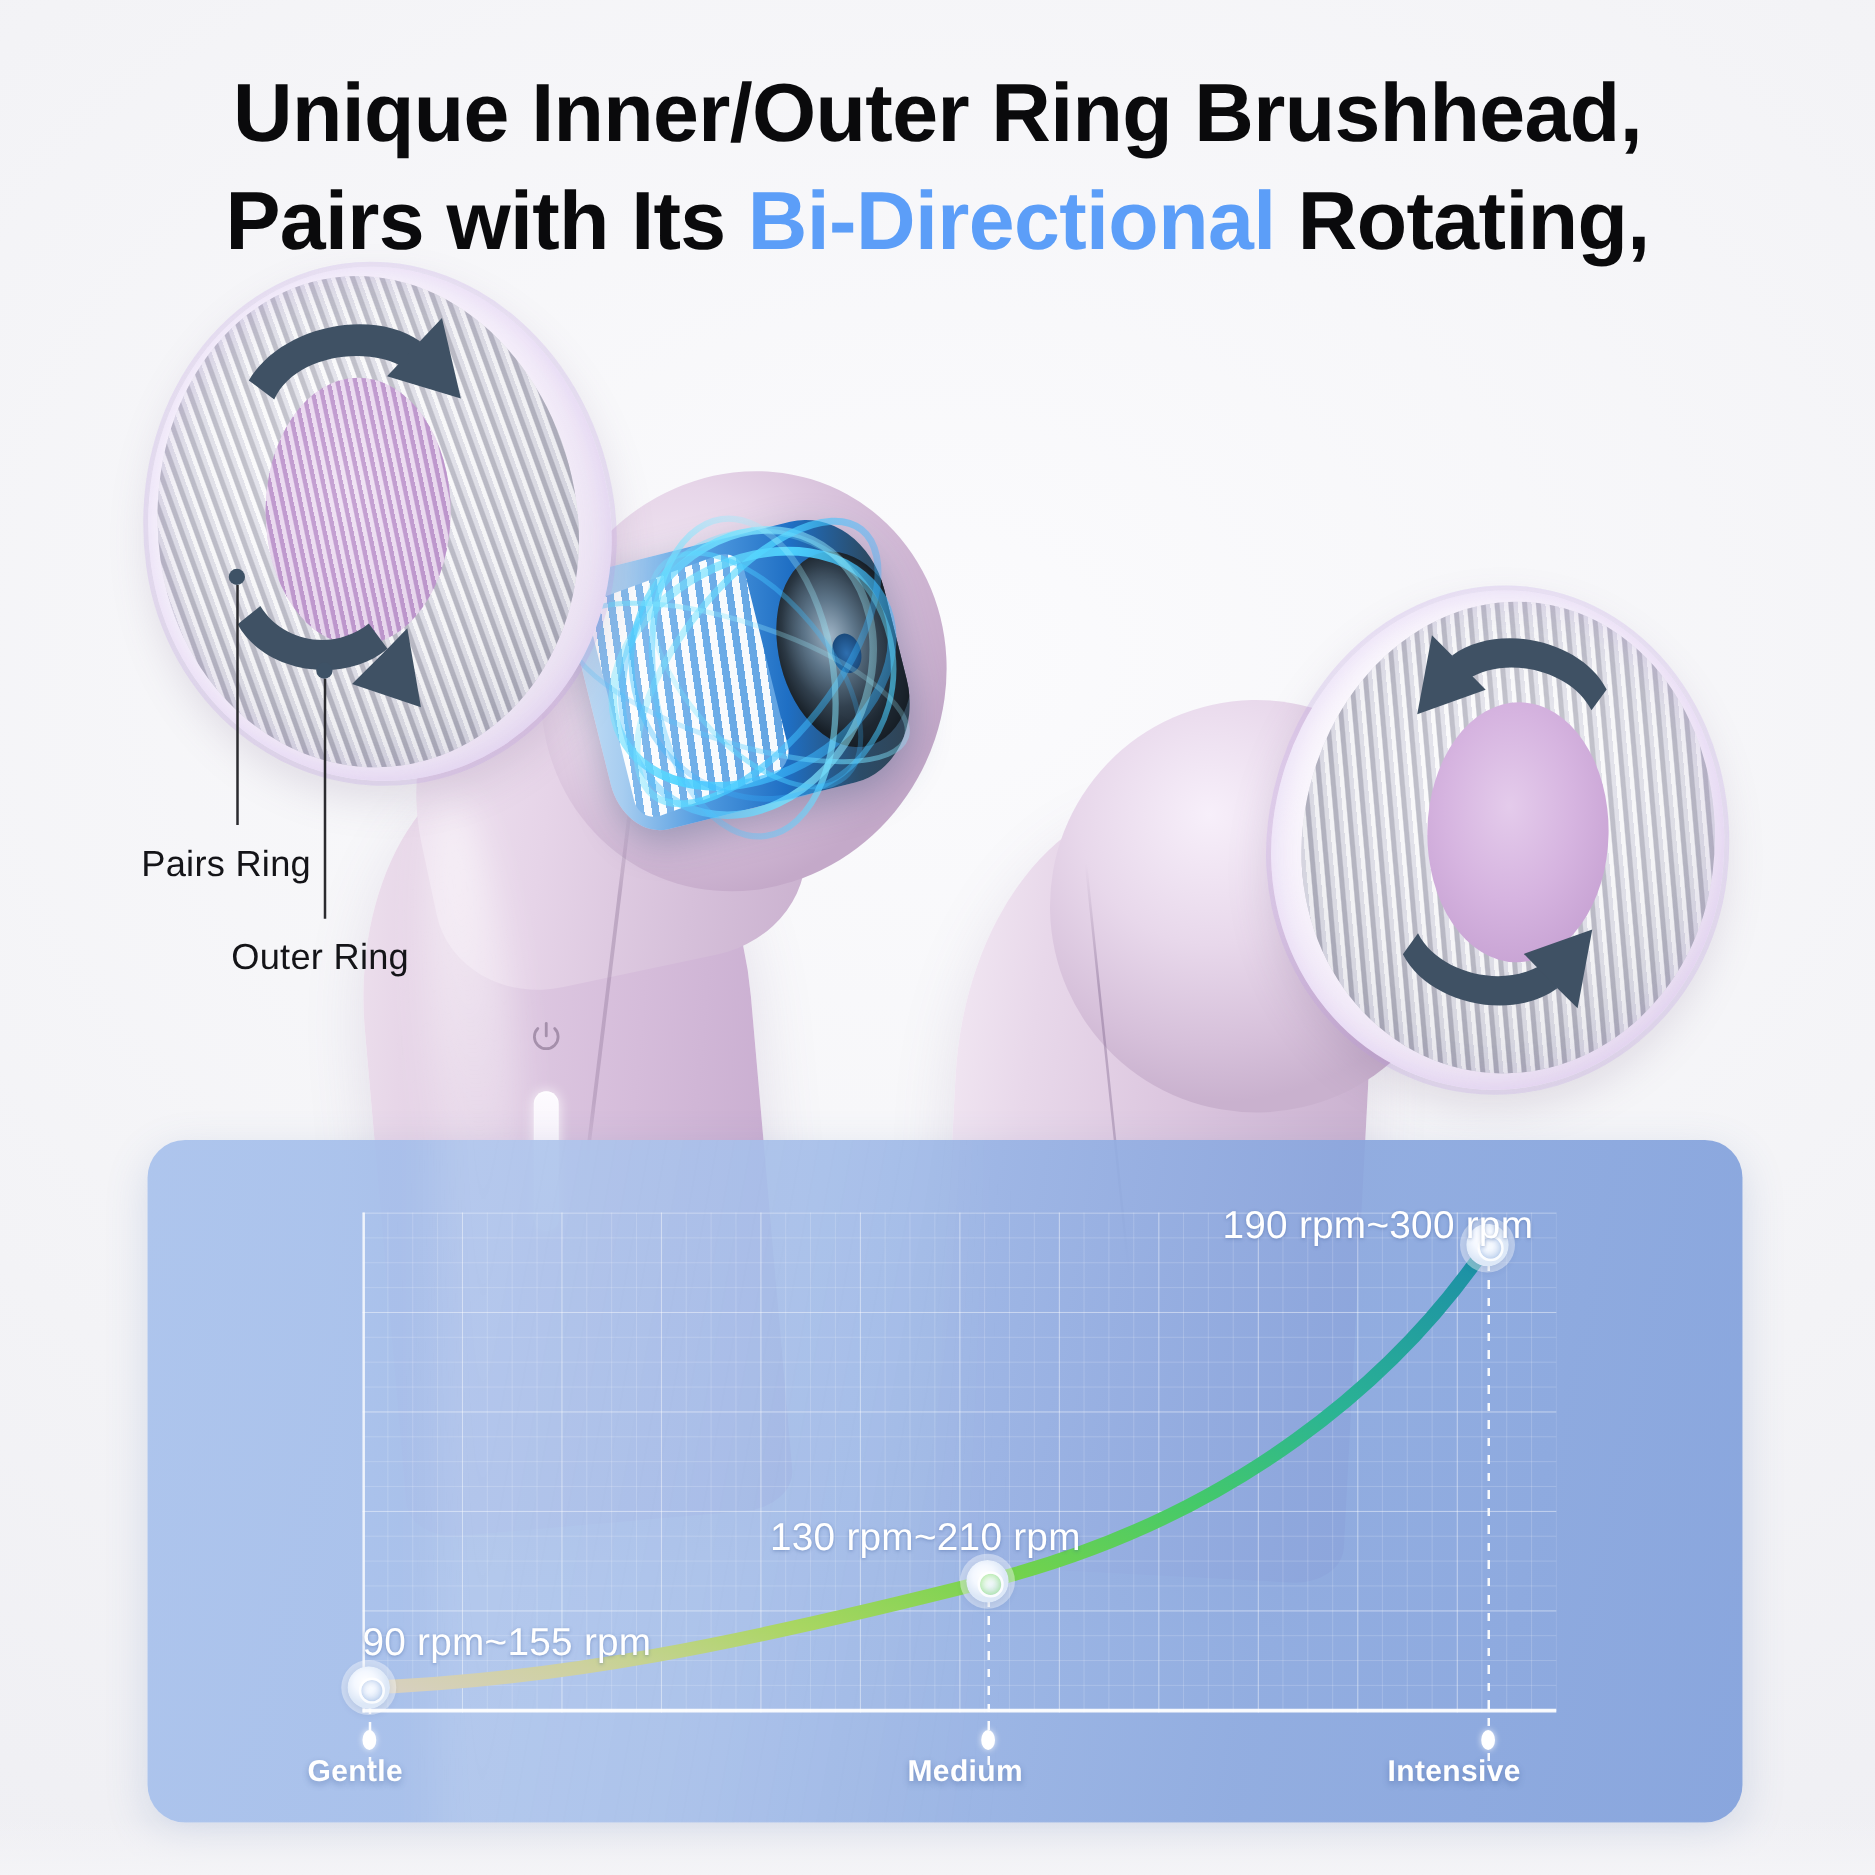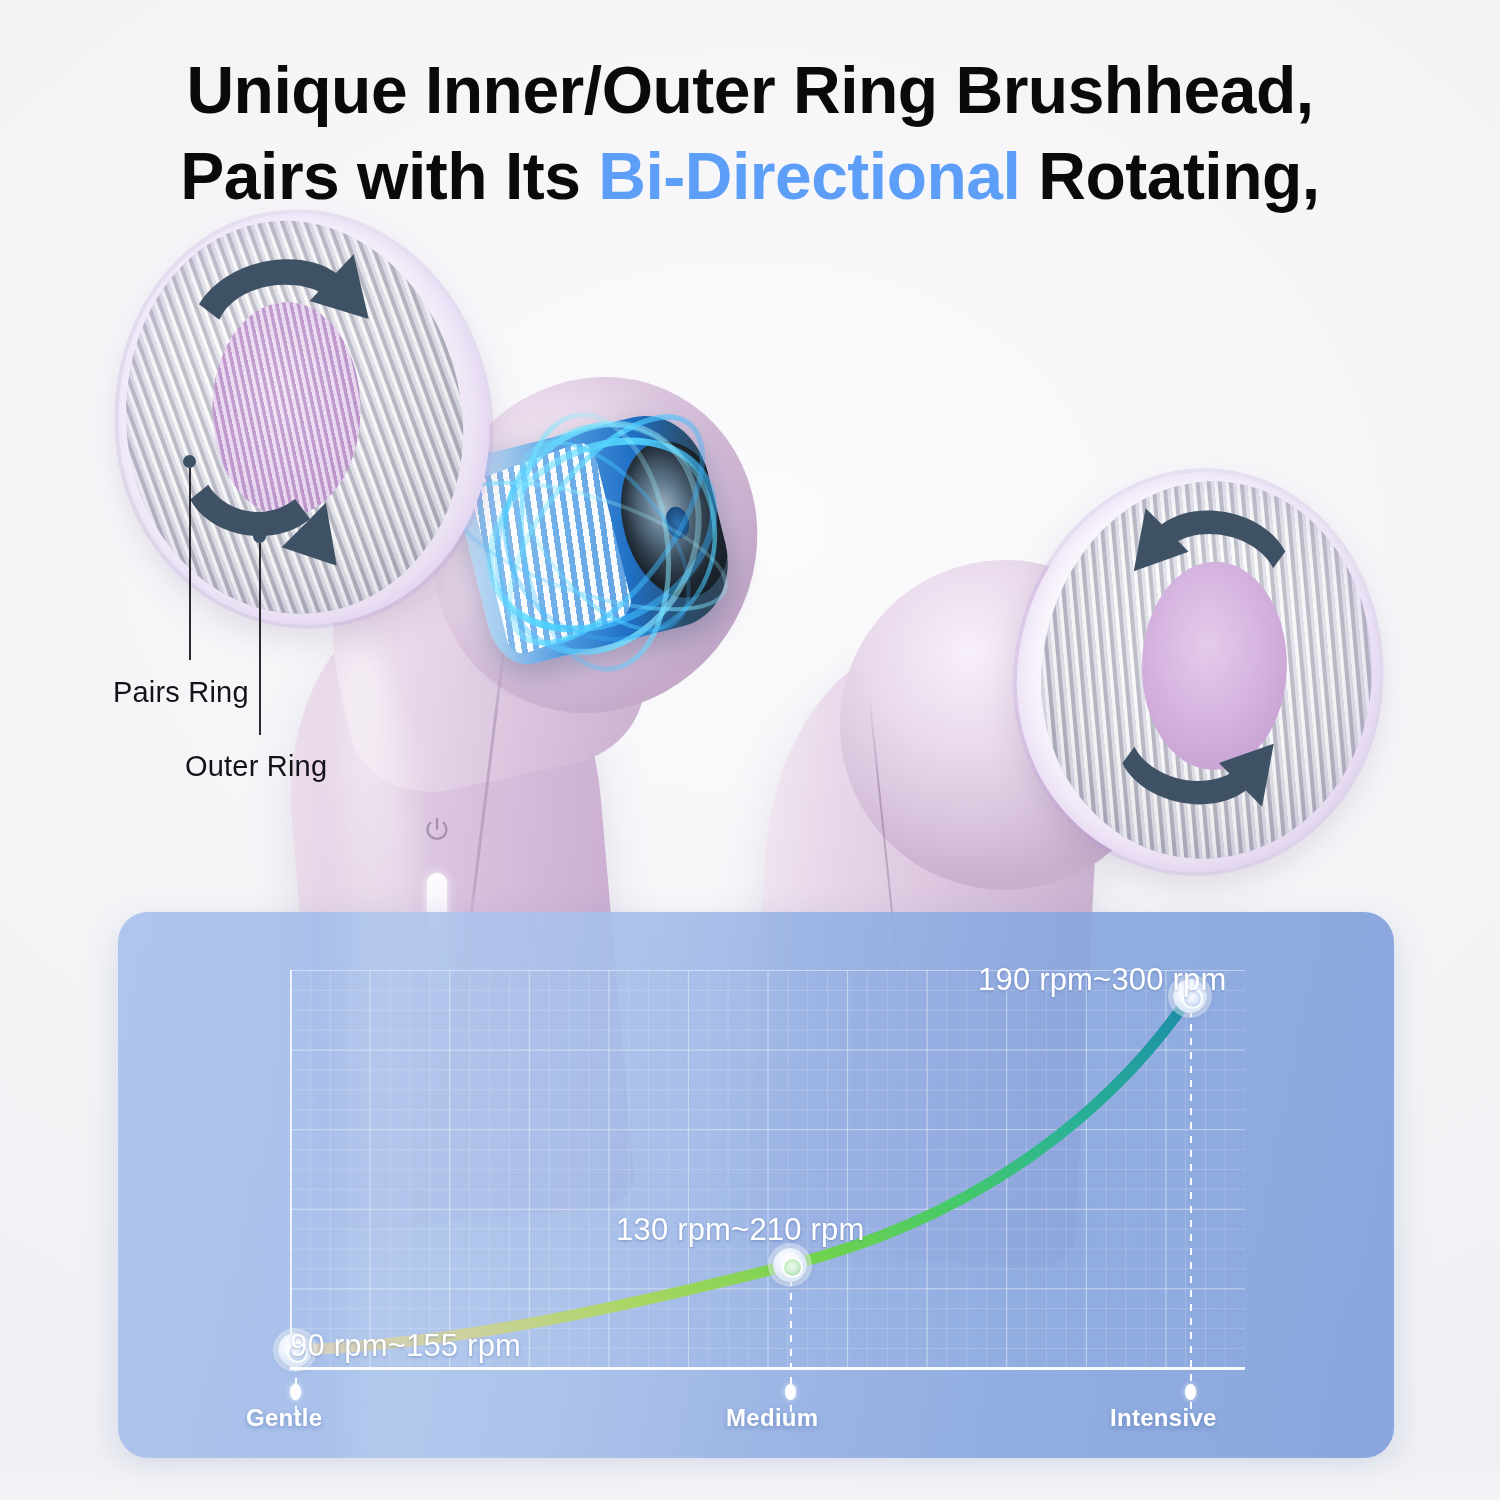--- a/index.html
+++ b/index.html
@@ -424,21 +424,21 @@
     </svg>
 
     <div class="dropline" style="left:177px;top:438px;height:66px;"></div>
     <div class="dropline" style="left:672px;top:353px;height:151px;"></div>
     <div class="dropline" style="left:1072px;top:84px;height:420px;"></div>
 
     <div class="marker" style="left:160px;top:421px;"></div>
     <div class="marker m-mid" style="left:655px;top:336px;"></div>
     <div class="marker" style="left:1055px;top:67px;"></div>
 
-    <div class="pt-label" style="left:172px;top:384px;margin-top:32px;">90 rpm~155 rpm</div>
+    <div class="pt-label" style="left:172px;top:384px;">90 rpm~155 rpm</div>
     <div class="pt-label" style="left:498px;top:300px;">130 rpm~210 rpm</div>
     <div class="pt-label" style="left:840px;top:50px;margin-left:20px;">190 rpm~300 rpm</div>
 
     <div class="tickdot" style="left:172px;top:472px;"></div>
     <div class="tickdot" style="left:667px;top:472px;"></div>
     <div class="tickdot" style="left:1067px;top:472px;"></div>
 
     <div class="xlabel" style="left:128px;top:492px;">Gentle</div>
     <div class="xlabel" style="left:608px;top:492px;">Medium</div>
     <div class="xlabel" style="left:992px;top:492px;">Intensive</div>

